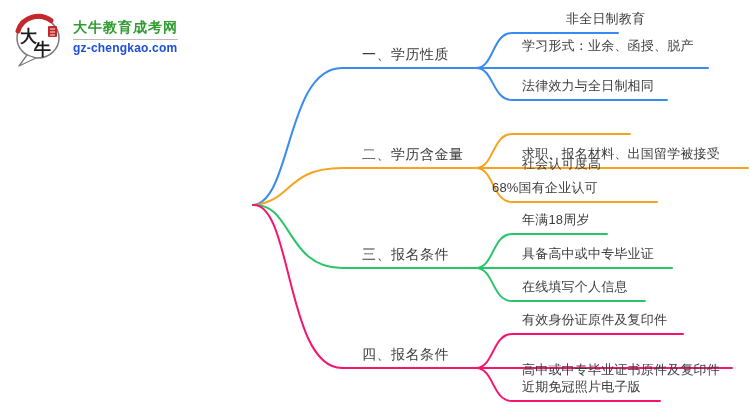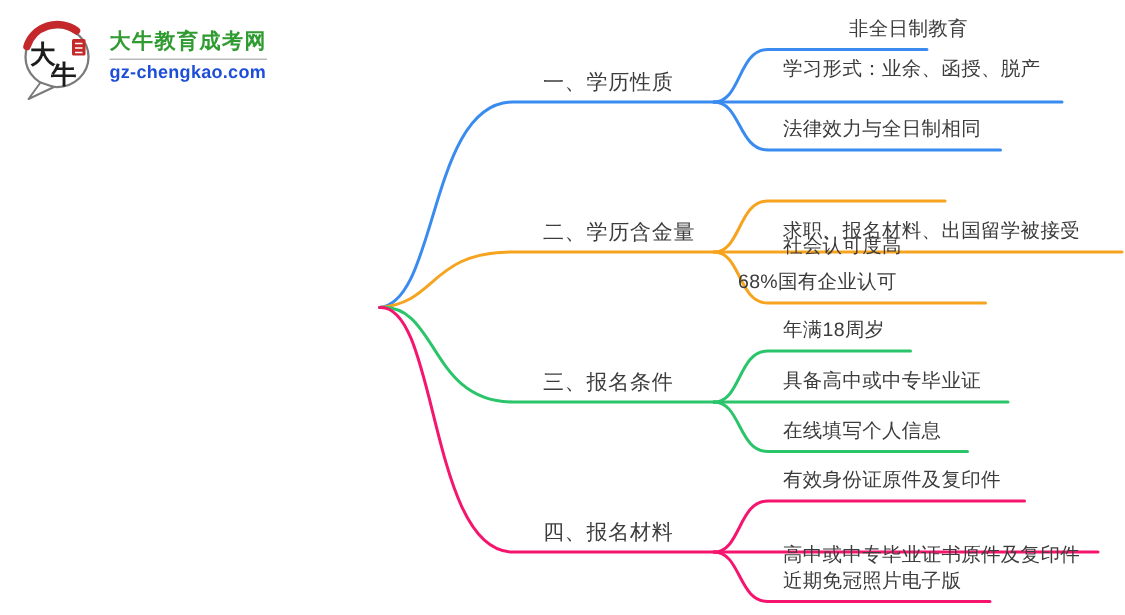--- a/index.html
+++ b/index.html
@@ -72,16 +72,16 @@
       <div class="node-label child-label" style="left: 522px; top: 144px;">求职、报名材料、出国留学被接受</div>
       <div class="node-label child-label" style="left: 492px; top: 178px;">68%国有企业认可</div>
       <div class="node-label branch-label" style="left: 362px; top: 144px;">二、学历含金量</div>
       <div class="node-label child-label" style="left: 522px; top: 210px;">年满18周岁</div>
       <div class="node-label child-label" style="left: 522px; top: 244px;">具备高中或中专毕业证</div>
       <div class="node-label child-label" style="left: 522px; top: 277px;">在线填写个人信息</div>
       <div class="node-label branch-label" style="left: 362px; top: 244px;">三、报名条件</div>
       <div class="node-label child-label" style="left: 522px; top: 310px;">有效身份证原件及复印件</div>
       <div class="node-label child-label" style="left: 522px; top: 360px;">高中或中专毕业证书原件及复印件</div>
       <div class="node-label child-label" style="left: 522px; top: 377px;">近期免冠照片电子版</div>
-      <div class="node-label branch-label" style="left: 362px; top: 344px;">四、报名材料</div>
+      <div class="node-label branch-label" style="left: 362px; top: 344px;">四、报名条件</div>
     </div>
 
 </div>
 
 </body></html>

